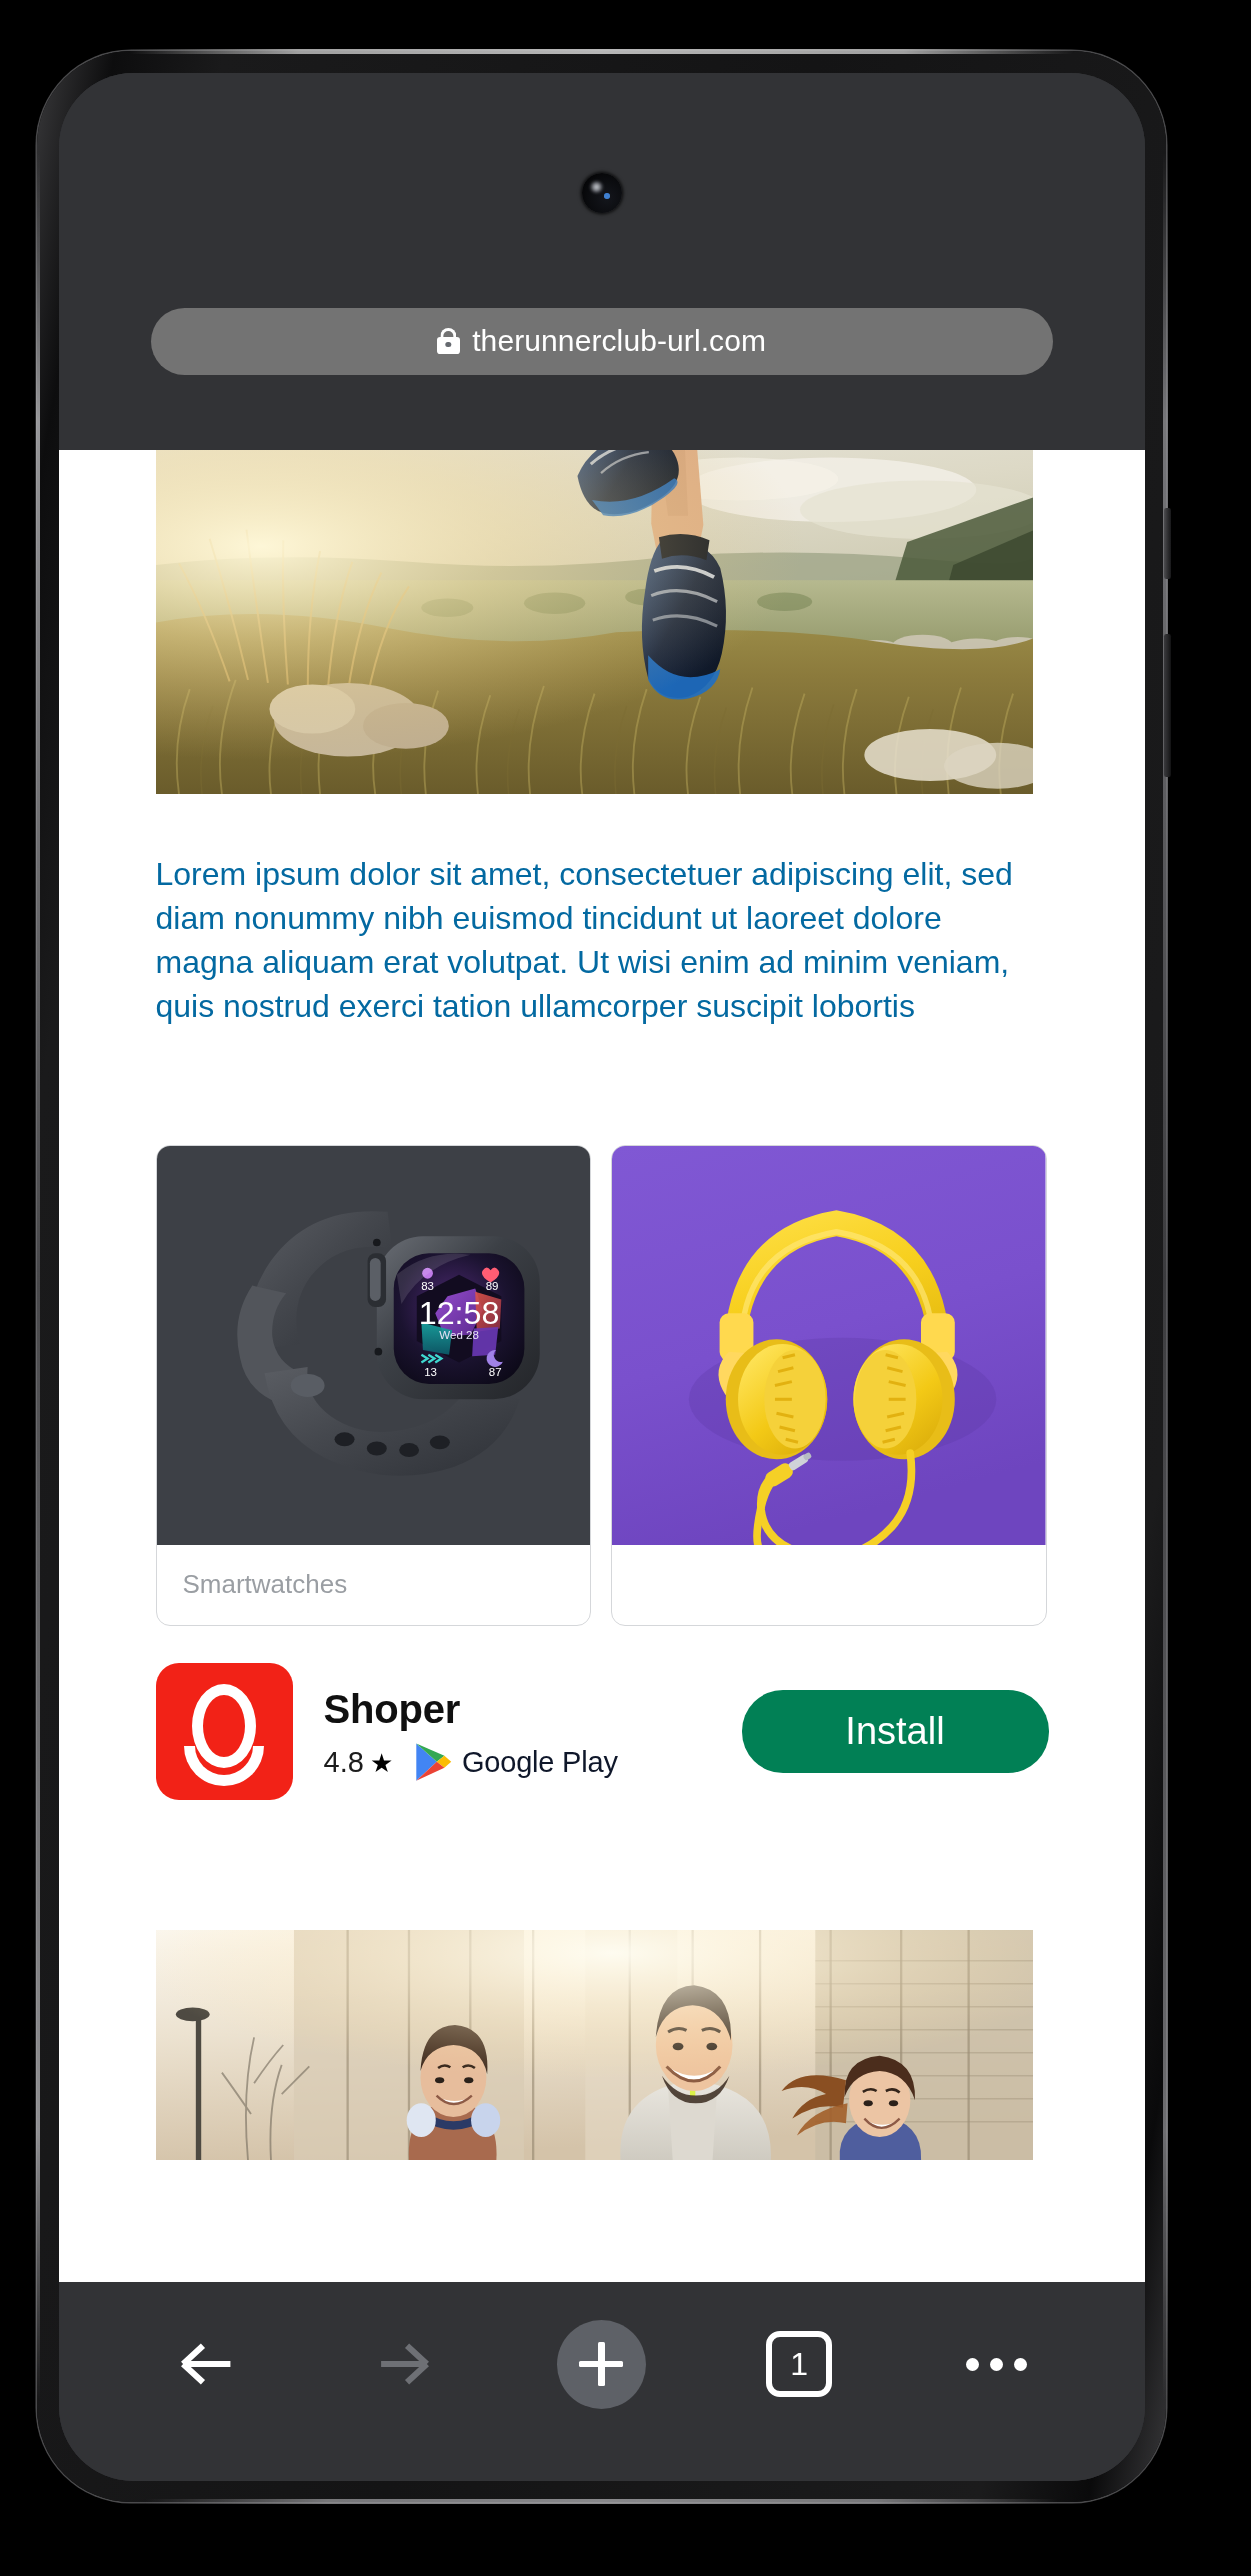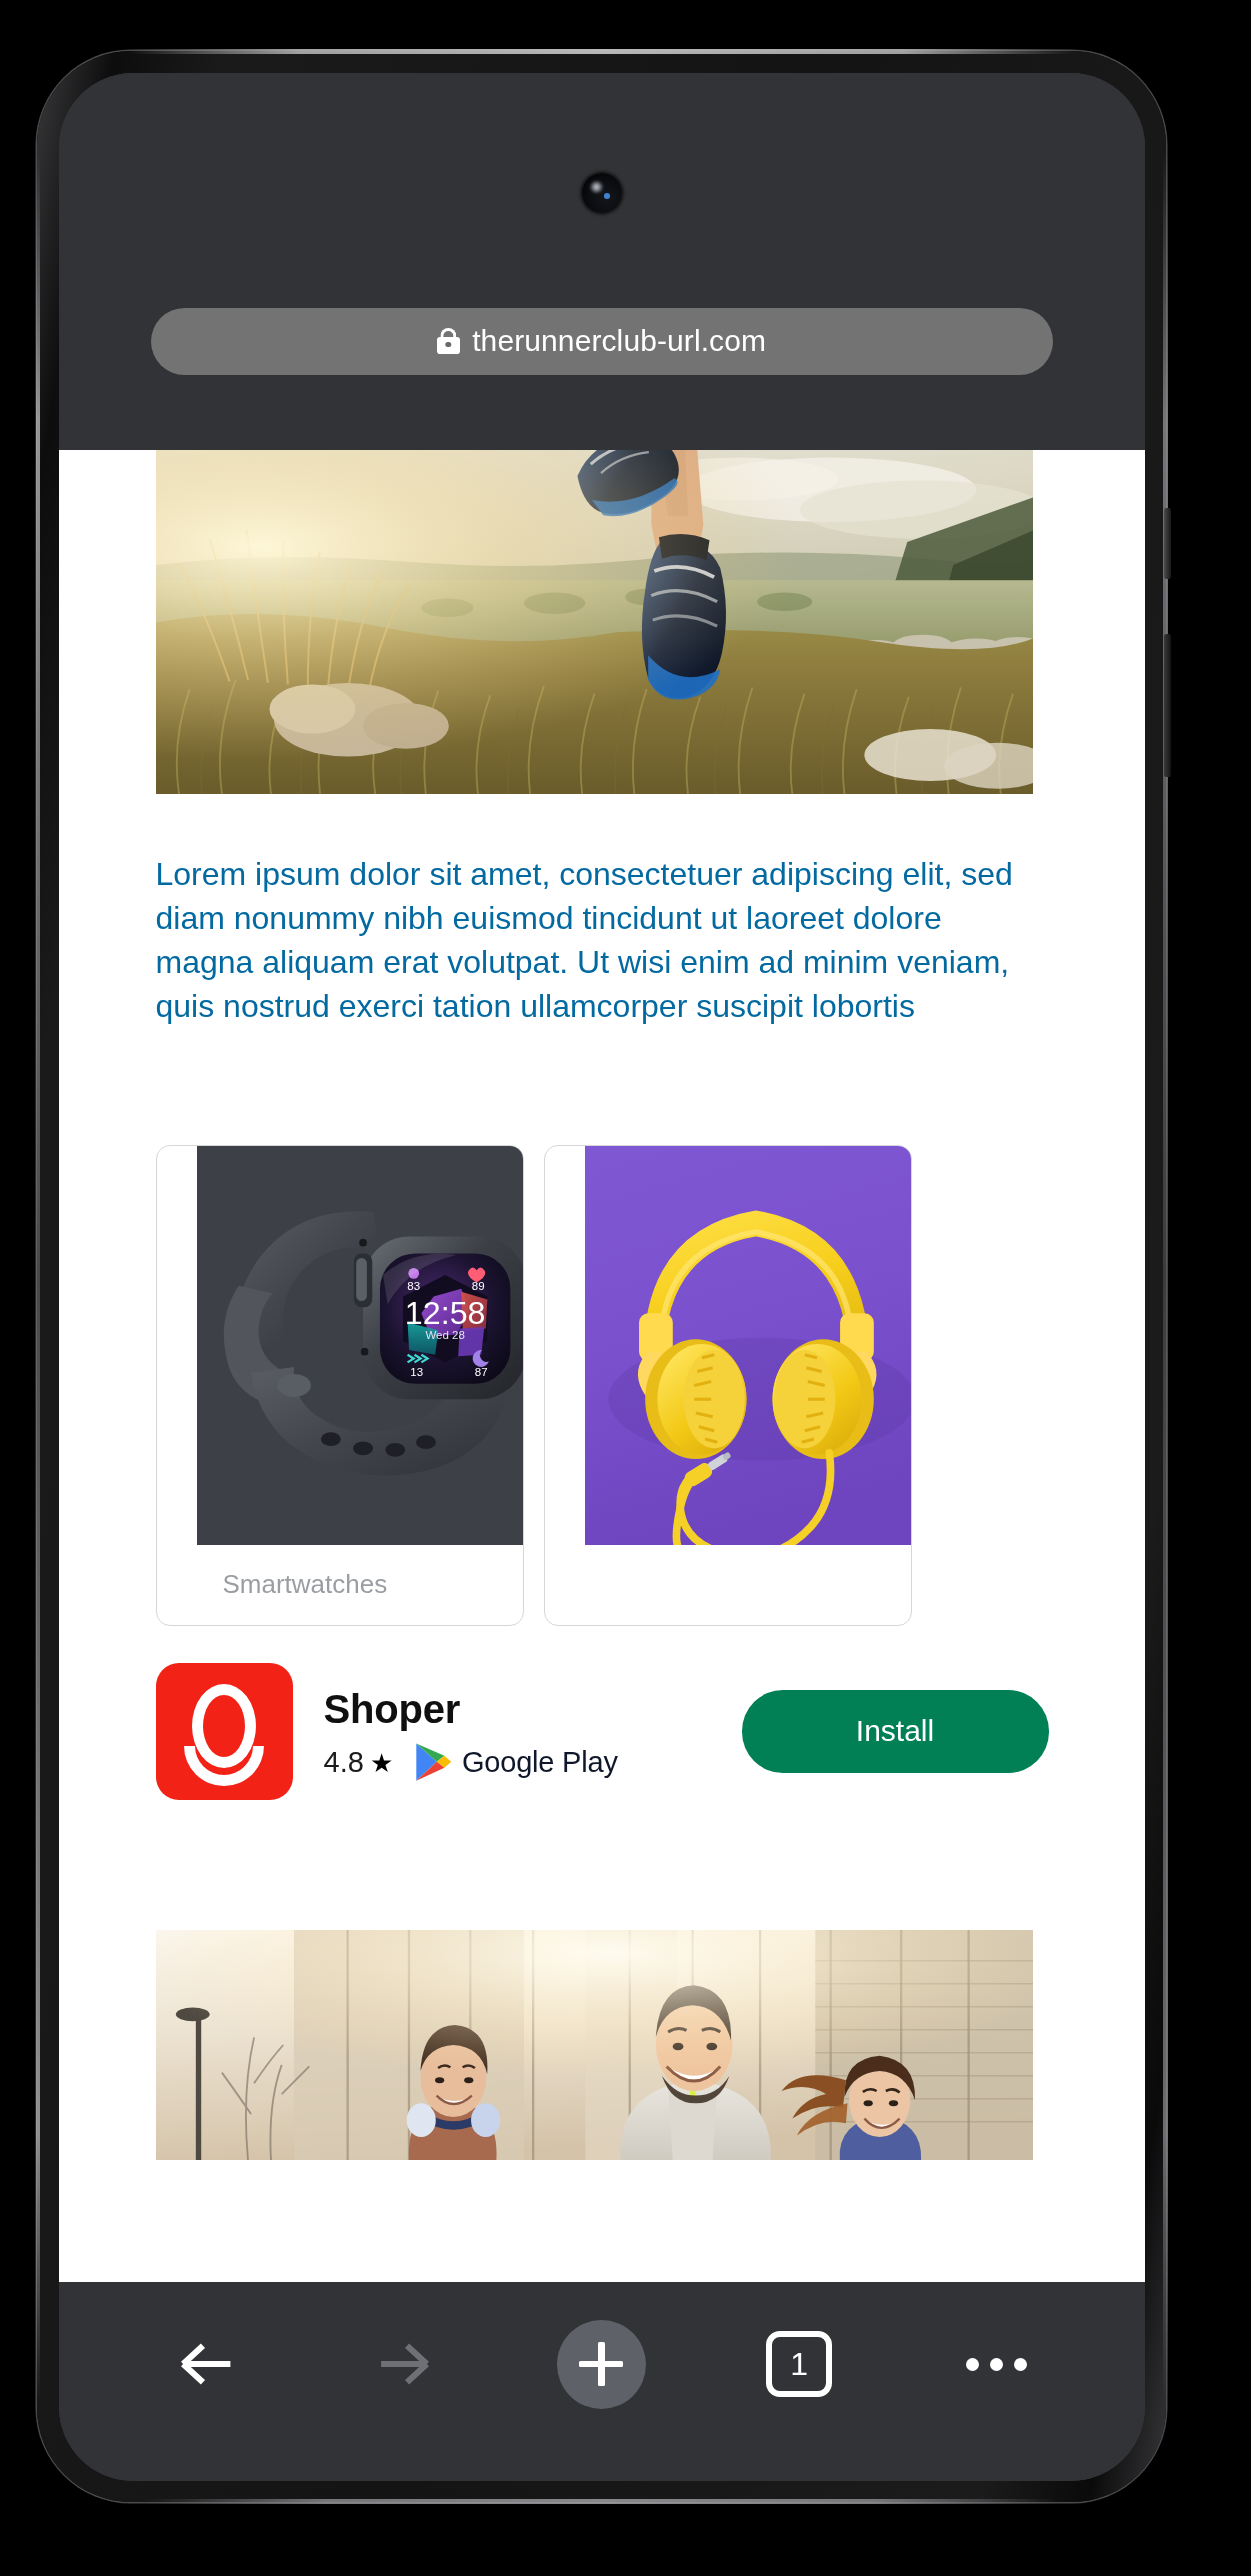--- a/index.html
+++ b/index.html
@@ -123,22 +123,22 @@
     color:#0369a1; font-size:32px; line-height:44px;
     font-family:"Liberation Sans", sans-serif;
   }
 
   
   .cards{
     position:absolute; left:97px; top:695px;
     width:891px; display:flex; gap:20px;
   }
   .card{
-    width:368px; border:1.5px solid #d5d7da; border-radius:14px;
-    background:#fff; overflow:hidden;padding-left:40px;
+    width:436px; border:1.5px solid #d5d7da; border-radius:14px;
+    background:#fff; overflow:hidden;
   }
   .card-media{ height:399px; overflow:hidden; position:relative; }
   .card-media svg{ display:block; width:100%; height:100%; }
   .card-label{
     height:80px; display:flex; align-items:center; padding-left:26px;
     color:#9a9ea3; font-size:26px;
   }
 
   
   .app-banner{
@@ -163,21 +163,21 @@
     color:#101010; font-size:40px; font-weight:bold; line-height:1.05;
     letter-spacing:-0.2px;
   }
   .app-sub{ display:flex; align-items:center; gap:10px; margin-top:12.3px; }
   .rating{ color:#1c1c1c; font-size:29px; display:flex; align-items:center; gap:6.1px; }
   .star{ font-size:26px; color:#000; line-height:1; }
   .gplay-logo{ width:38px; height:41px; margin-left:10.7px; }
   .gplay-text{ color:#0f172a; font-size:29px; letter-spacing:-0.2px; }
   .install-btn{
     width:307px; height:83px; border-radius:41px; background:#018055;
-    color:#fff; font-size:30px; display:flex; align-items:center;
+    color:#fff; font-size:38px; display:flex; align-items:center;
     justify-content:center; border:none; cursor:pointer; flex:0 0 auto;
   }
 
   
   .photo2{
     position:absolute; left:97px; top:1480px; width:877px; height:230px;
     overflow:hidden; background:#d8c6ae;
   }
   .photo2 svg{ display:block; width:100%; height:100%; }
 

